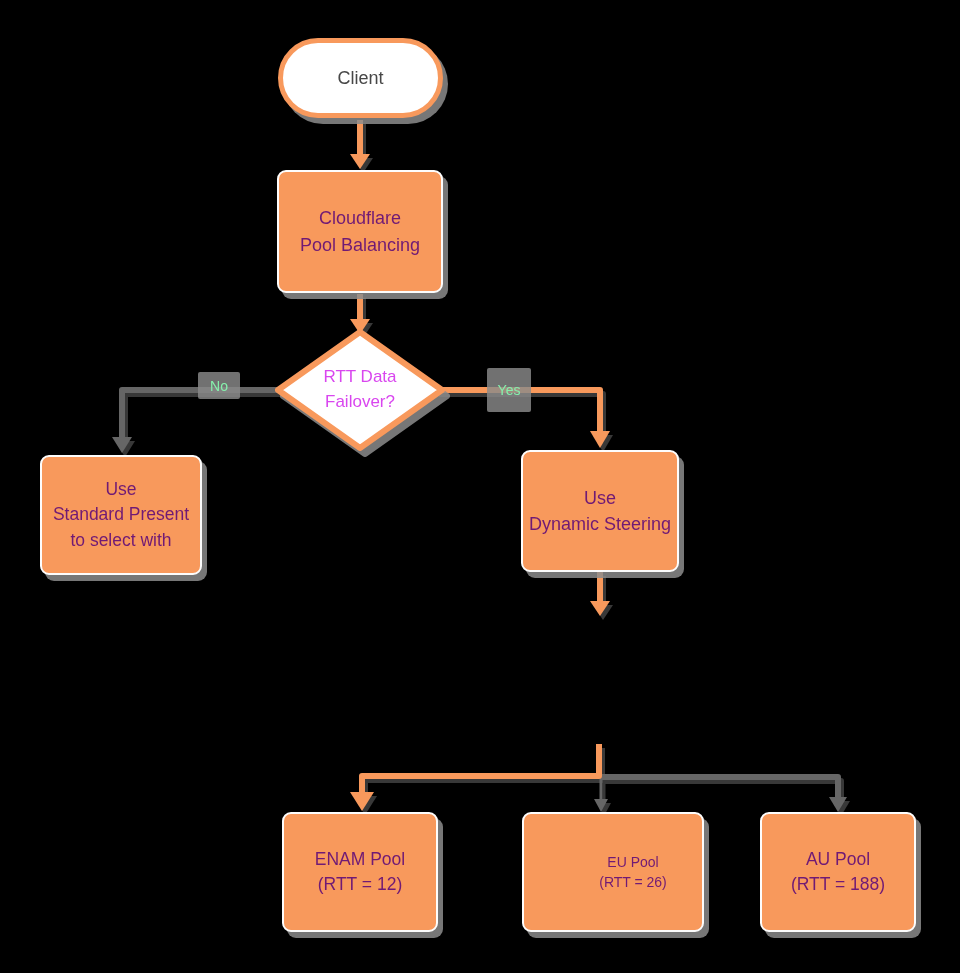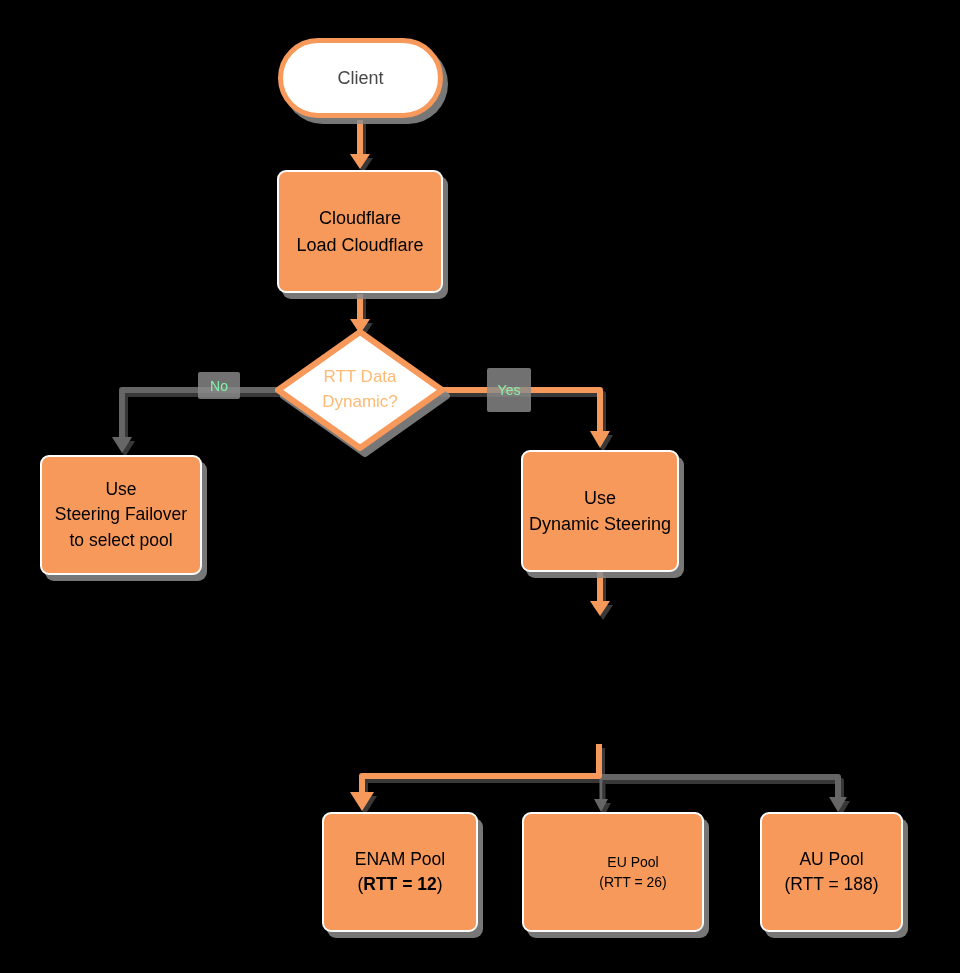--- a/index.html
+++ b/index.html
@@ -42,21 +42,21 @@
     display: flex;
     flex-direction: column;
     justify-content: center;
     text-align: center;
     box-sizing: border-box;
   }
   .rect-orange {
     background: #F8995C;
     border: 2px solid #FDFDFD;
     border-radius: 9px;
-    color: #000000;
+    color: #701a75;
     font-size: 18px;
     line-height: 1.45;
     box-shadow: 5px 6px 0px rgba(140,140,140,0.85);
   }
   .stadium {
     background: #FFFFFF;
     border: 5px solid #F8995C;
     border-radius: 42px;
     color: #474747;
     font-size: 18px;
@@ -73,26 +73,26 @@
     filter: drop-shadow(5px 6px 0px rgba(140,140,140,0.85));
   }
   .diamond-label {
     position: absolute;
     inset: 0;
     display: flex;
     flex-direction: column;
     align-items: center;
     justify-content: center;
     text-align: center;
-    color: #fdba74;
+    color: #d946ef;
     font-size: 17px;
     line-height: 1.45;
     z-index: 1;
   }
-  .bold { font-weight: bold; }
+  .bold { font-weight: normal; }
 </style>
 </head>
 <body>
 
 <div class="canvas">
 
   <svg class="edges" width="960" height="973" viewBox="0 0 960 973">
 
     <g>
       <path d="M284 390 L122 390 L122 437" fill="none" stroke="#666666" stroke-width="6" stroke-linejoin="round"></path>
@@ -141,55 +141,55 @@
   <div class="edge-label" style="left:487px; top:368px; width:44px; height:44px;">
     <span>Yes</span>
   </div>
 
   <div class="node stadium" style="left:278px; top:38px; width:165px; height:80px;">
     <span>Client</span>
   </div>
 
   <div class="node rect-orange" style="left:277px; top:170px; width:166px; height:123px;">
     <span>Cloudflare</span>
-    <span>Load Cloudflare</span>
+    <span>Pool Balancing</span>
   </div>
 
   <div class="diamond-wrap" style="left:272px; top:326px; width:176px; height:128px;">
     <svg width="176" height="128" viewBox="0 0 176 128">
       <polygon points="88,6 170,64 88,122 6,64" fill="#FFFFFF" stroke="#F8995C" stroke-width="6" stroke-linejoin="round"></polygon>
     </svg>
     <div class="diamond-label">
       <span>RTT Data</span>
-      <span>Dynamic?</span>
+      <span>Failover?</span>
     </div>
   </div>
 
   <div class="node rect-orange" style="left:40px; top:455px; width:162px; height:120px; font-size:17.5px;">
     <span>Use</span>
-    <span>Steering Failover</span>
-    <span>to select pool</span>
+    <span>Standard Present</span>
+    <span>to select with</span>
   </div>
 
   <div class="node rect-orange" style="left:521px; top:450px; width:158px; height:122px;">
     <span>Use</span>
     <span>Dynamic Steering</span>
   </div>
 
 
-  <div class="node rect-orange" style="left:282px; top:812px; width:156px; height:120px; font-size:17.5px;margin-left:40px;">
+  <div class="node rect-orange" style="left:282px; top:812px; width:156px; height:120px; font-size:17.5px;">
     <span>ENAM Pool</span>
     <span>
       <span>(</span><span class="bold">RTT = 12</span><span>)</span>
     </span>
   </div>
 
   <div class="node rect-orange" style="left:522px; top:812px; width:182px; height:120px; font-size:14px;padding-left:40px;">
     <span>EU Pool</span>
     <span>(RTT = 26)</span>
   </div>
 
-  <div class="node rect-orange" style="left:760px; top:812px; width:143px; height:120px; font-size:17.5px;">
+  <div class="node rect-orange" style="left:760px; top:812px; width:156px; height:120px; font-size:17.5px;">
     <span>AU Pool</span>
     <span>(RTT = 188)</span>
   </div>
 
 </div>
 
 </body></html>

